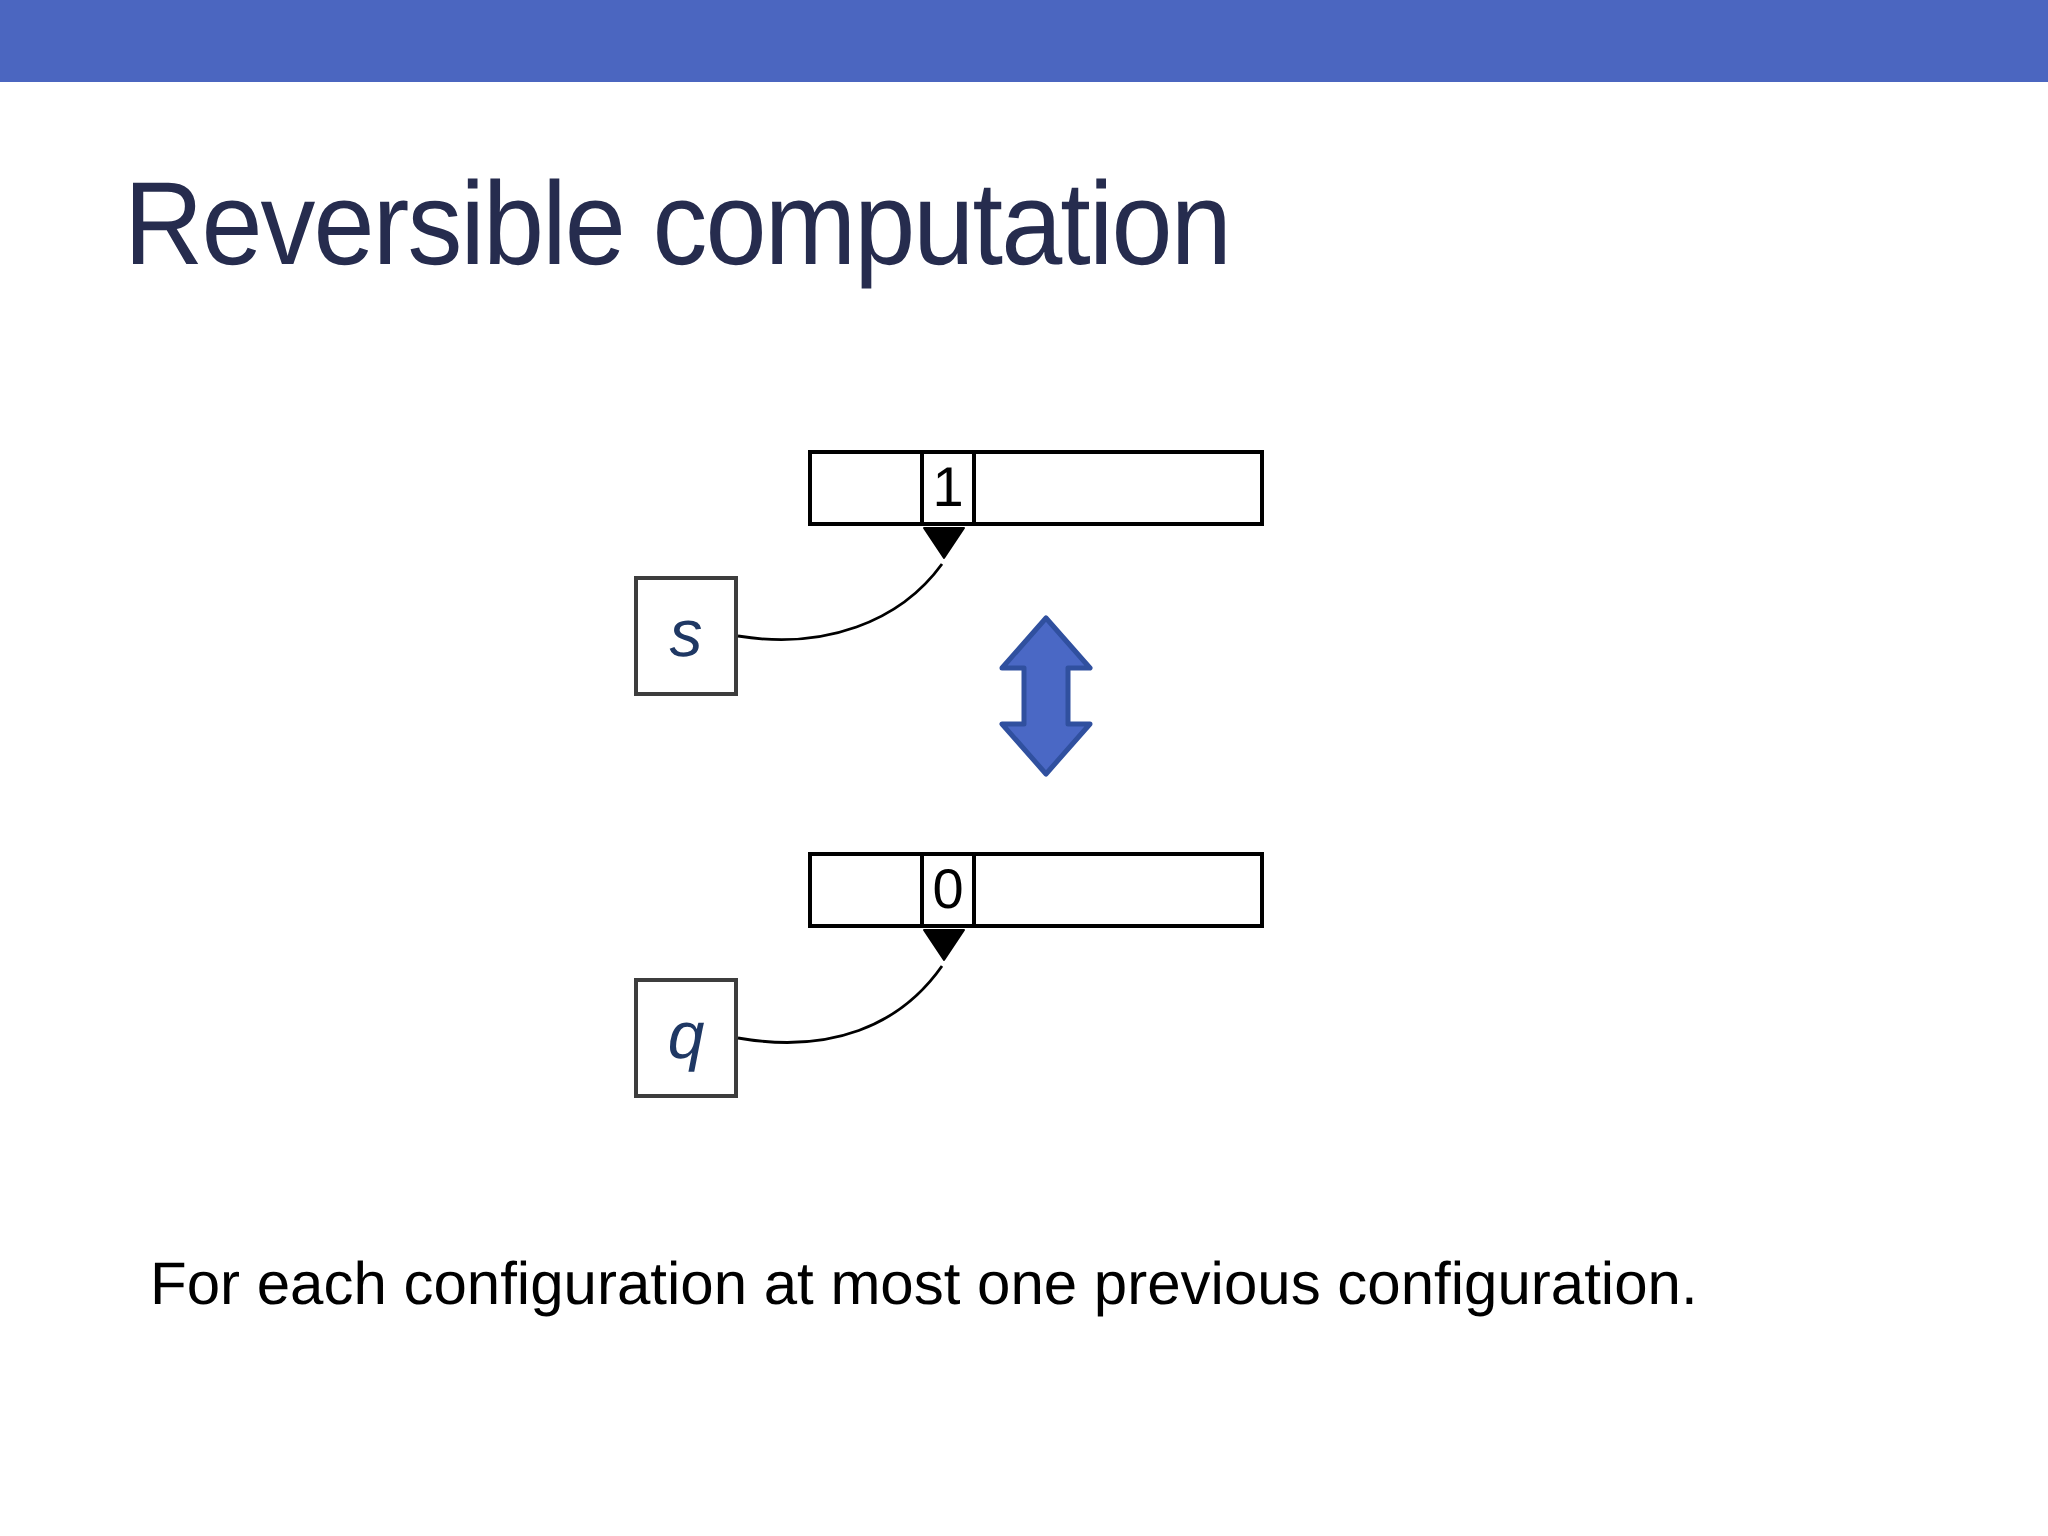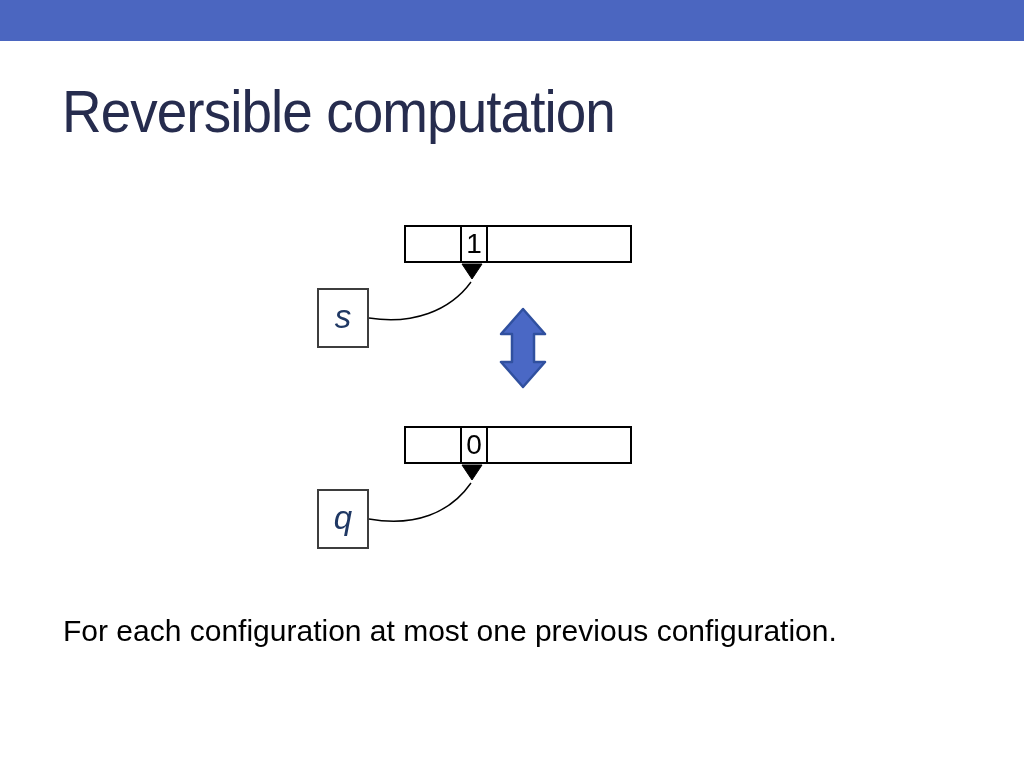--- a/index.html
+++ b/index.html
@@ -98,21 +98,21 @@
   }
   .double-arrow {
     fill: var(--arrow-fill, #4A68C5);
     stroke: var(--arrow-stroke, #30509F);
     stroke-width: 2.5;
     stroke-linejoin: round;
   }
   .caption {
     position: absolute;
     left: 63px; top: 614px;
-    margin: 0;
+    margin: 12px;
     font-size: 30px;
     font-weight: 400;
     color: #000000;
     white-space: nowrap;
   }
 </style>
 </head>
 <body>
 
 <div class="slide">

